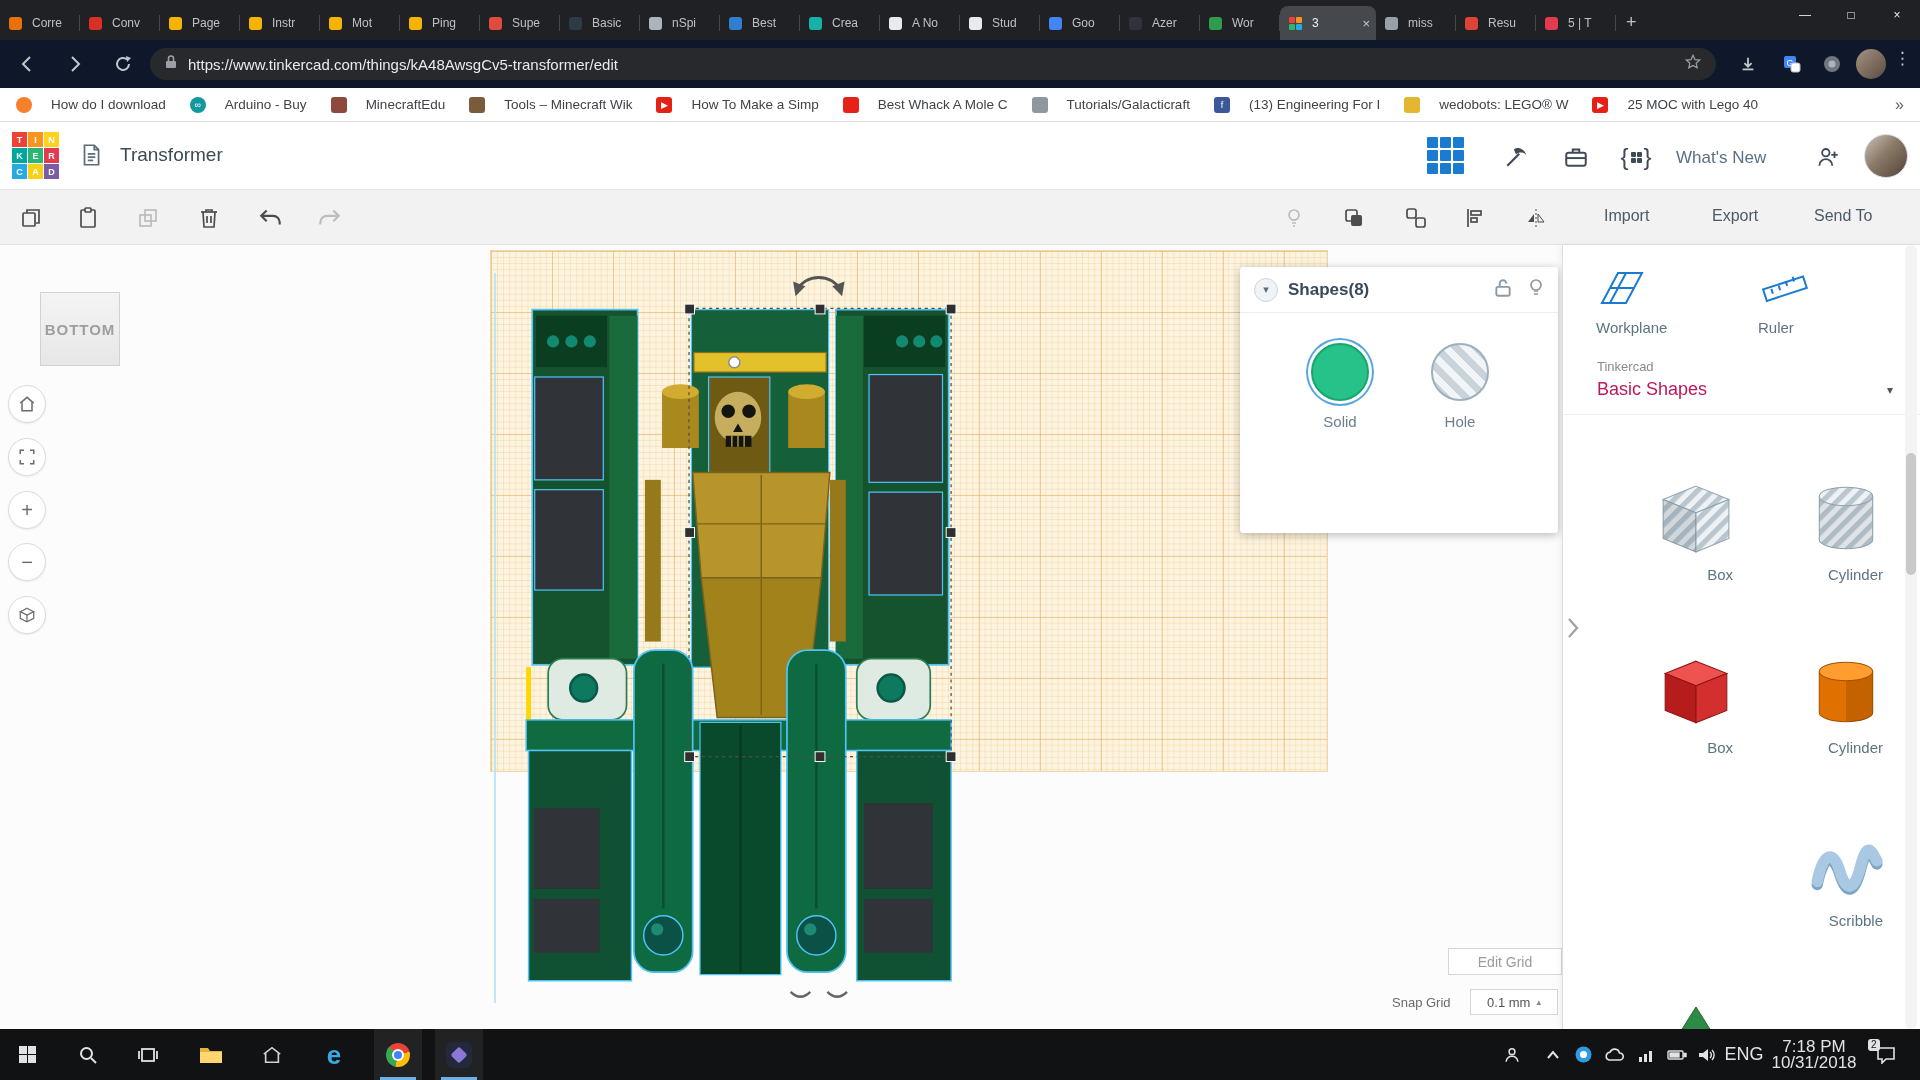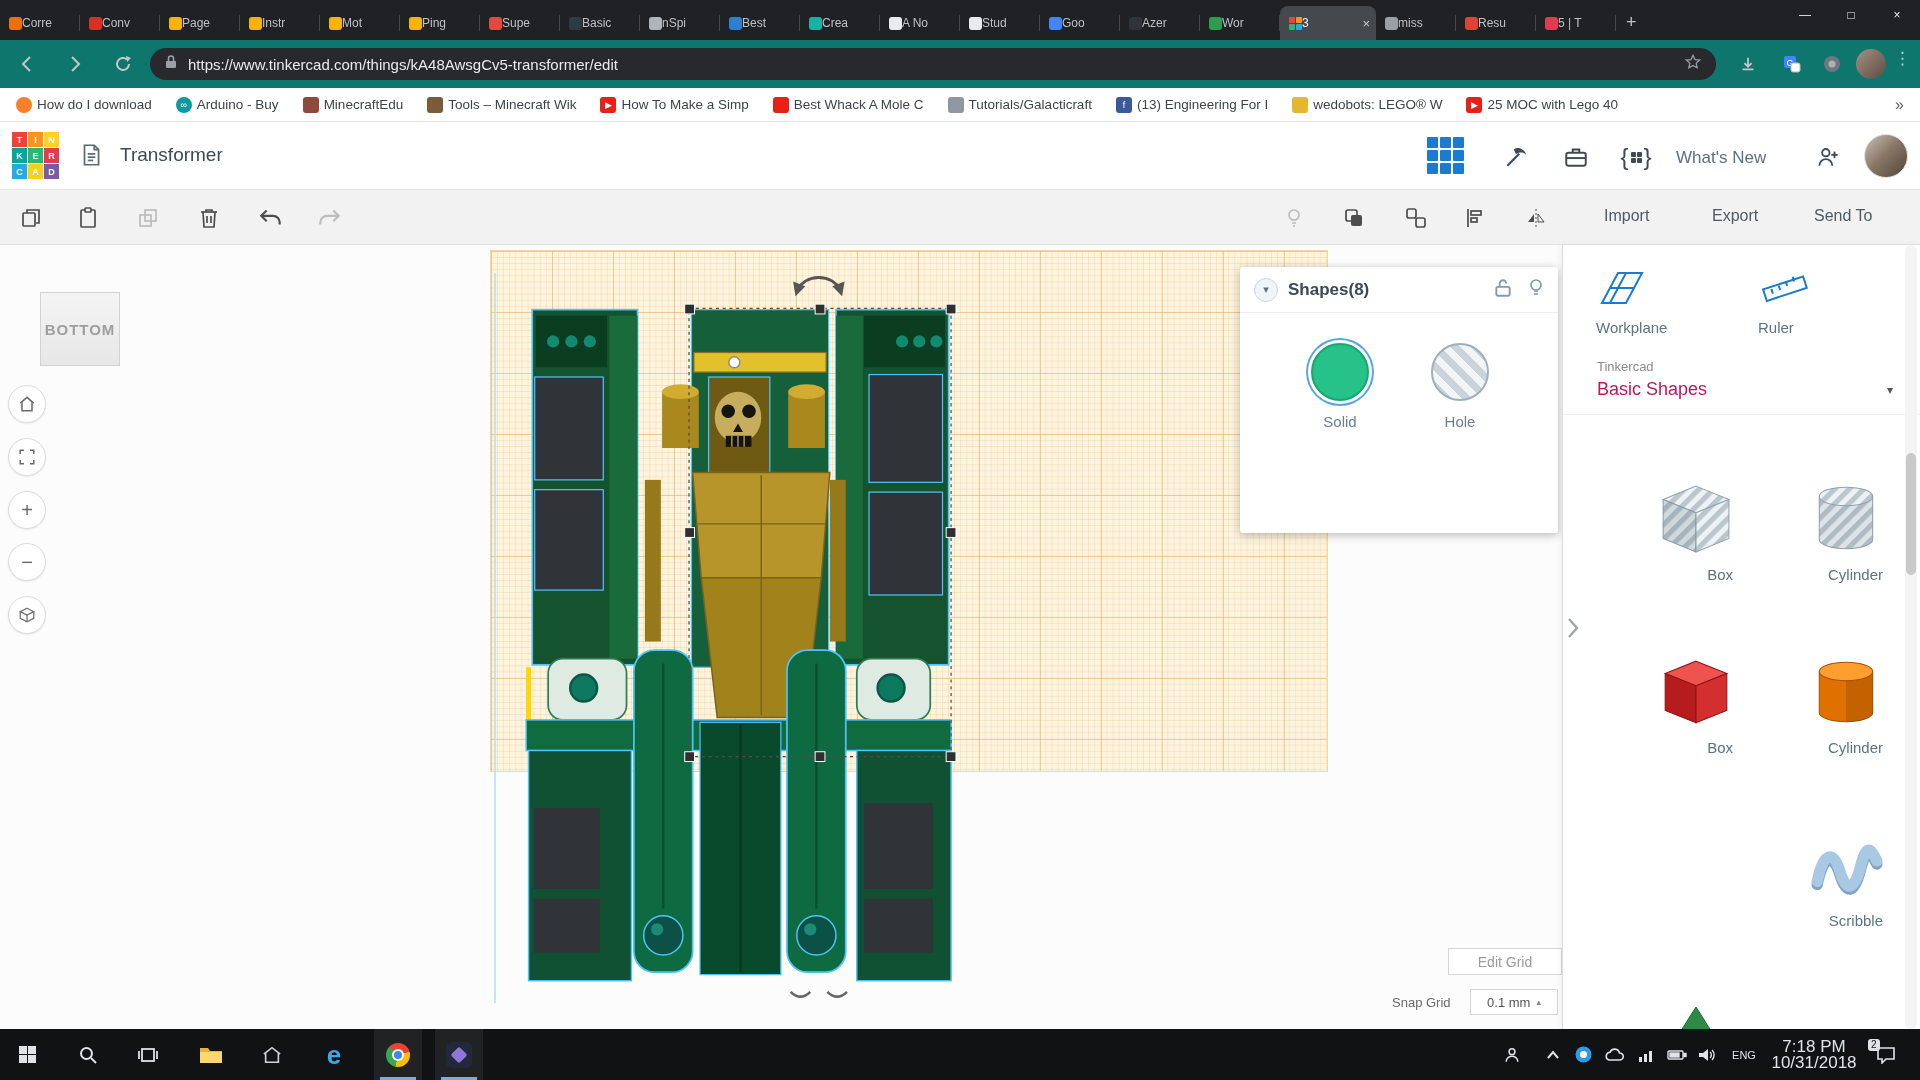--- a/index.html
+++ b/index.html
@@ -2,45 +2,45 @@
 <html><head>
 <meta charset="utf-8">
 <style>
 *{margin:0;padding:0;box-sizing:border-box}
 html,body{width:1920px;height:1080px}
 body{font-family:"Liberation Sans",sans-serif;background:#fff}
 #screen{position:relative;width:1920px;height:1080px;overflow:hidden;background:#fff}
 
 
 #tabstrip{position:absolute;left:0;top:0;width:1920px;height:40px;background:#202124;display:flex;align-items:flex-end}
-.tab{height:34px;width:80px;display:flex;align-items:center;gap:0;padding:0 6px 0 9px;color:#bdc1c6;font-size:12px;position:relative;flex:0 0 auto;cursor:default}
+.tab{height:34px;width:80px;display:flex;align-items:center;gap:10px;padding:0 6px 0 9px;color:#bdc1c6;font-size:12px;position:relative;flex:0 0 auto;cursor:default}
 .tab:not(.active)::after{content:"";position:absolute;right:0;top:9px;height:16px;width:1px;background:#44474b}
 .tab .fav{width:13px;height:13px;border-radius:3px;flex:0 0 auto}
 .tab .lbl{white-space:nowrap;overflow:hidden;max-width:50px}
 .tab.active{background:#45484d;border-radius:8px 8px 0 0;color:#f1f3f4;width:96px}
 .tab.active .close{margin-left:auto;font-size:13px;color:#c8ccd0}
 .tcfav{display:grid;grid-template-columns:6px 6px;grid-auto-rows:6px;gap:1px;flex:0 0 auto}
 .tcfav span{width:6px;height:6px;border-radius:1px}
 .newtab{color:#bdc1c6;font-size:18px;line-height:18px;margin:0 0 9px 10px}
 #wincontrols{position:absolute;right:0;top:0;display:flex;height:30px}
 .wc{width:46px;height:30px;display:flex;align-items:center;justify-content:center;color:#e8eaed;font-size:12px}
 
 
-#addressbar{position:absolute;left:0;top:40px;width:1920px;height:48px;background:#0f766e}
+#addressbar{position:absolute;left:0;top:40px;width:1920px;height:48px;background:#0f172a}
 .nav-ico{position:absolute;top:7px;width:34px;height:34px;display:flex;align-items:center;justify-content:center;color:#c3c7cc}
 #omnibox{position:absolute;left:150px;top:8px;width:1566px;height:32px;border-radius:16px;background:#27292c;display:flex;align-items:center;padding:0 14px;gap:10px}
 #urltext{color:#e8eaed;font-size:15px;white-space:nowrap}
 #omnibox .star{margin-left:auto;color:#9aa0a6}
 .addr-right{position:absolute;top:9px;width:32px;height:30px;display:flex;align-items:center;justify-content:center;color:#c3c7cc}
 #addr-avatar{position:absolute;left:1856px;top:9px;width:30px;height:30px;border-radius:50%;background:linear-gradient(135deg,#a59283,#5a4c40)}
 #addr-menu{position:absolute;left:1894px;top:8px;color:#c3c7cc;font-size:17px}
 
 
 #bookmarksbar{position:absolute;left:0;top:88px;width:1920px;height:34px;background:#fff;border-bottom:1px solid #e3e3e3;display:flex;align-items:center;padding:0 16px;gap:24px}
-.bm{display:flex;gap:5px;font-size:13.5px;color:#3f4449;white-space:nowrap}
+.bm{display:flex;gap:19px;font-size:13.5px;color:#3f4449;white-space:nowrap}
 .bm .ico{width:16px;height:16px;border-radius:3px;color:#fff;font-size:9px;display:flex;align-items:center;justify-content:center;flex:0 0 auto}
 .bm .ico.round{border-radius:50%}
 #bm-overflow{margin-left:auto;color:#5f6368;font-size:16px}
 
 
 #appheader{position:absolute;left:0;top:122px;width:1920px;height:68px;background:#fff;border-bottom:1px solid #e6e6e6}
 #tclogo{position:absolute;left:12px;top:10px;display:grid;grid-template-columns:repeat(3,15px);grid-auto-rows:15px;gap:1px}
 #tclogo span{display:flex;align-items:center;justify-content:center;color:#fff;font-size:9px;font-weight:bold}
 #designdoc{position:absolute;left:78px;top:20px;color:#5b6b78}
 #apptitle{position:absolute;left:120px;top:22px;font-size:19px;color:#3b4a57}
@@ -110,21 +110,21 @@
 .tb-slot.active::after{content:"";position:absolute;left:6px;right:6px;bottom:0;height:3px;background:#6cb2e8}
 .startgrid{display:grid;grid-template-columns:8px 8px;grid-auto-rows:8px;gap:1px}
 .startgrid i{background:#dfe3e6}
 .chrome-outer{width:24px;height:24px;border-radius:50%;background:conic-gradient(from -45deg,#ea4335 0 33%,#fbbc05 0 66%,#34a853 0 100%);display:flex;align-items:center;justify-content:center}
 .chrome-mid{width:12px;height:12px;border-radius:50%;background:#fff;display:flex;align-items:center;justify-content:center}
 .chrome-core{width:8px;height:8px;border-radius:50%;background:#4285f4}
 .edge-e{font-size:26px;font-weight:bold;color:#38a9e4;line-height:26px}
 .app8{width:26px;height:26px;border-radius:6px;background:#23283a;display:flex;align-items:center;justify-content:center}
 .app8 i{width:12px;height:12px;background:#8a77d8;transform:rotate(45deg);border-radius:2px}
 .tray{position:absolute;top:0;height:51px;display:flex;align-items:center;justify-content:center;color:#dfe3e6}
-#tb-lang{font-size:11px;width:44px;text-align:right}
+#tb-lang{font-size:18px;width:44px;text-align:right}
 #tb-clock{width:96px;font-size:17px;line-height:16px;text-align:center}
 #tb-notif{position:relative}
 #tb-notif .badge{position:absolute;left:2px;top:10px;font-size:10px;color:#101214;background:#dfe3e6;border-radius:3px;padding:0 3px;line-height:12px}
 </style>
 </head>
 <body>
 
 <div id="screen">
 
   <div id="tabstrip">

